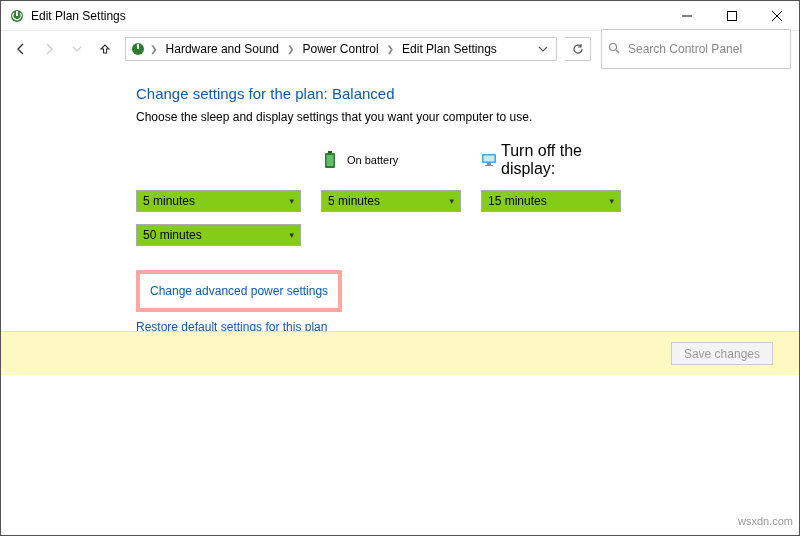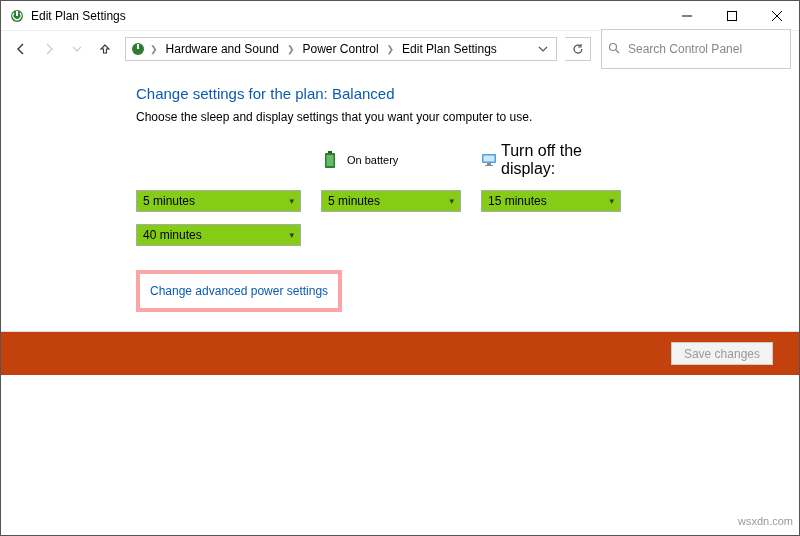--- a/index.html
+++ b/index.html
@@ -175,21 +175,21 @@
   
   .footer {
     position: absolute;
     left: 0; right: 0;
     top: 330px;
     border-top: 1px solid #ddd;
     padding: 10px 26px 10px 0;
     display: flex;
     justify-content: flex-end;
     gap: 8px;
-    background: #c2410c;
+    background: #fef9c3;
   }
   .btn {
     min-width: 86px;
     height: 23px;
     border: 1px solid #aaa;
     background: #e9e9e9;
     font-size: 12px;
     display: flex; align-items: center; justify-content: center;
     padding: 0 12px;
     cursor: default;
@@ -330,29 +330,32 @@
     <div class="combo">
       <span class="cv">5 minutes</span>
       <span class="car">▾</span>
     </div>
 
     <div class="combo">
       <span class="cv">15 minutes</span>
       <span class="car">▾</span>
     </div>
     <div class="combo">
-      <span class="cv">40 minutes</span>
+      <span class="cv">50 minutes</span>
       <span class="car">▾</span>
     </div>
   </div>
 
   <div class="links">
     <div class="highlight-box">
       <span class="link">Change advanced power settings</span>
     </div>
+    <div>
+      <span class="link">Restore default settings for this plan</span>
+    </div>
   </div>
 </div>
 
 <div class="footer">
   <div class="btn disabled">Save changes</div>
 </div>
 
 <div class="watermark">wsxdn.com</div>
 
 </body></html>

